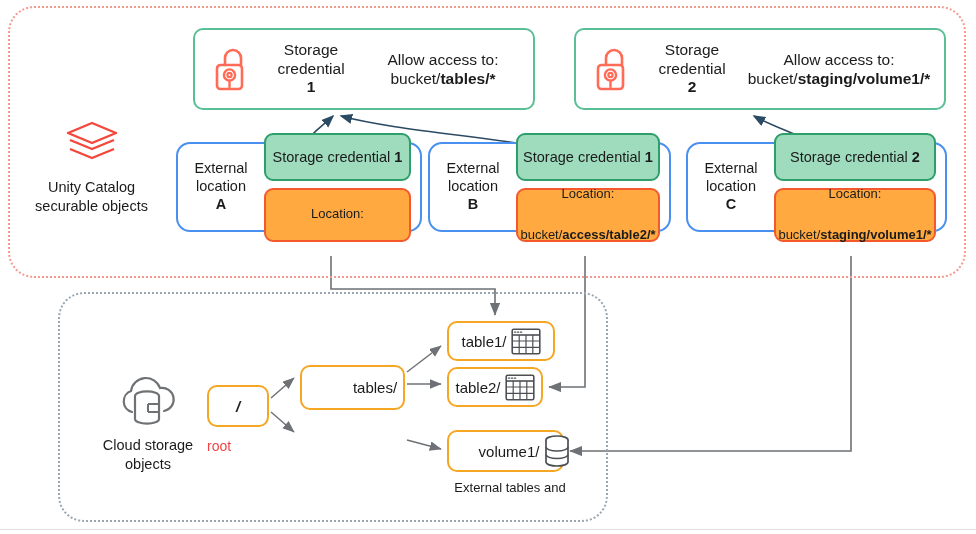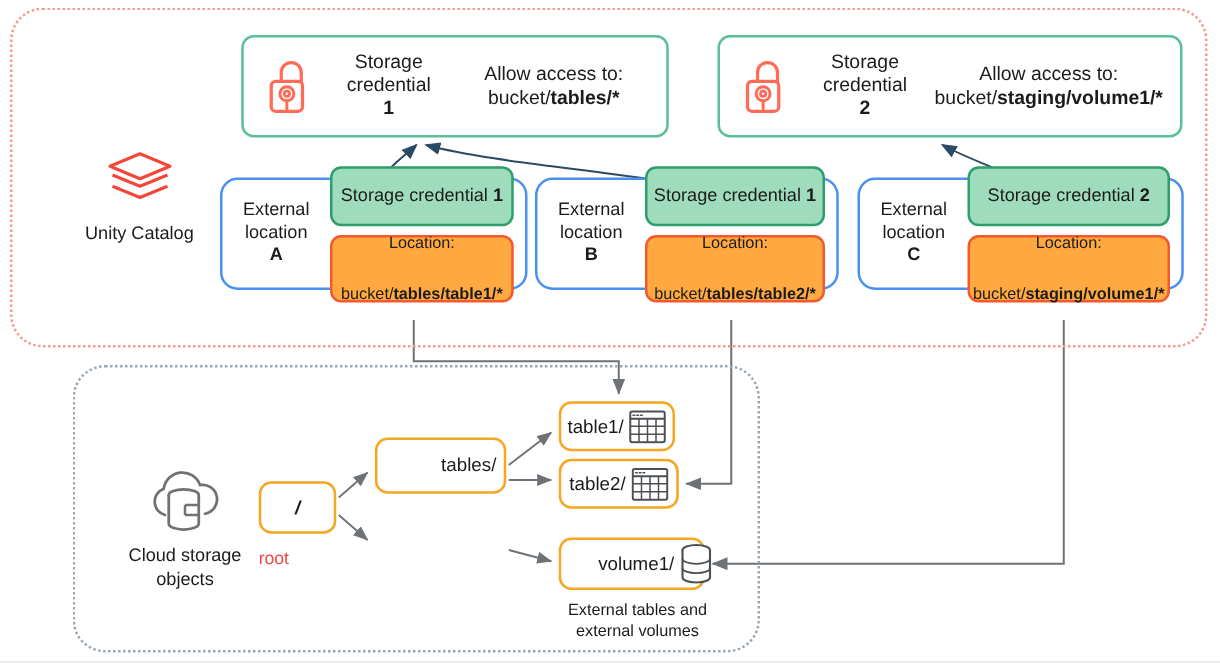--- a/index.html
+++ b/index.html
@@ -74,21 +74,21 @@
   .cred-allow b { font-weight: bold; }
 
   
   .rail-label {
     text-align: center;
     font-size: 14.5px;
     line-height: 1.3;
     color: #1b1b1b;
   }
   .rail-label .ln { display: block; }
-  .uc-rail { left: 34px; top: 120px; width: 155px; }
+  .uc-rail { left: 14px; top: 120px; width: 155px; }
   .cloud-rail { left: 68px; top: 372px; width: 160px; }
   .rail-icon { display: flex; justify-content: center; margin-bottom: 8px; }
 
   
   .extloc {
     top: 142px; height: 90px;
     border: 2px solid #4a90f0;
     border-radius: 14px;
     background: #ffffff;
     display: flex;
@@ -151,23 +151,23 @@
     border: 2px solid #f5a623;
     border-radius: 10px;
     background: #ffffff;
     display: flex;
     align-items: center;
     justify-content: center;
     font-size: 15px;
     color: #1b1b1b;
   }
   .node-root   { left: 207px; top: 385px; width: 62px; height: 42px; font-style: italic; font-weight: bold; }
-  .node-tables { left: 300px; top: 350px; width: 105px; height: 45px; padding-left: 45px; }
+  .node-tables { left: 300px; top: 365px; width: 105px; height: 45px; padding-left: 45px; }
   .node-staging{ left: 300px; top: 414px; width: 105px; height: 45px; }
-  .node-table1 { left: 447px; top: 321px; width: 93px; height: 40px; }
+  .node-table1 { left: 447px; top: 321px; width: 108px; height: 40px; }
   .node-table2 { left: 447px; top: 367px; width: 96px; height: 40px; }
   .node-volume1{ left: 447px; top: 430px; width: 117px; height: 42px; padding-left: 39px; }
   .node .lbl { margin-right: 4px; }
   .node .glyph { display: inline-flex; align-items: center; }
 
   .root-caption {
     left: 207px; top: 438px; width: 62px;
     text-align: left;
     font-size: 14px;
     color: #ef4444;
@@ -271,52 +271,52 @@
 
   <div class="abs uc-rail rail-label">
     <span class="rail-icon">
       <svg width="56" height="50" viewBox="0 0 56 50">
         <path d="M28,3 L52,13 L28,23 L4,13 Z" fill="none" stroke="#f4463a" stroke-width="2.4" stroke-linejoin="round"></path>
         <path d="M6,20 L28,29 L50,20" fill="none" stroke="#f4463a" stroke-width="2.4" stroke-linejoin="round"></path>
         <path d="M6,29 L28,38 L50,29" fill="none" stroke="#f4463a" stroke-width="2.4" stroke-linejoin="round"></path>
       </svg>
     </span>
     <span class="ln">Unity Catalog</span>
+    <span class="ln">securable objects</span>
   </div>
 
   <div class="abs extloc a">
     <span class="extloc-name">
       <span class="ln">External</span>
       <span class="ln">location</span>
       <b>A</b>
     </span>
     <span class="extloc-stack">
       <span class="chip-green">
         <span>Storage credential</span>&nbsp;<b>1</b>
       </span>
       <span class="chip-orange">
         <span class="ln">Location:</span>
-        <span class="ln"><span>bucket/</span><b>tables/table1/*</b></span>
       </span>
     </span>
   </div>
 
   <div class="abs extloc b">
     <span class="extloc-name">
       <span class="ln">External</span>
       <span class="ln">location</span>
       <b>B</b>
     </span>
     <span class="extloc-stack">
       <span class="chip-green">
         <span>Storage credential</span>&nbsp;<b>1</b>
       </span>
       <span class="chip-orange">
         <span class="ln">Location:</span>
-        <span class="ln"><span>bucket/</span><b>tables/table2/*</b></span>
+        <span class="ln"><span>bucket/</span><b>access/table2/*</b></span>
       </span>
     </span>
   </div>
 
   <div class="abs extloc c">
     <span class="extloc-name">
       <span class="ln">External</span>
       <span class="ln">location</span>
       <b>C</b>
     </span>
@@ -387,17 +387,16 @@
         <ellipse cx="14" cy="5" rx="11" ry="4" fill="#ffffff" stroke="#4c5055" stroke-width="1.7"></ellipse>
         <path d="M3,5 V27 a11,4 0 0 0 22,0 V5" fill="#ffffff" stroke="#4c5055" stroke-width="1.7"></path>
         <path d="M3,12 a11,4 0 0 0 22,0" fill="none" stroke="#4c5055" stroke-width="1.4"></path>
         <path d="M3,19.5 a11,4 0 0 0 22,0" fill="none" stroke="#4c5055" stroke-width="1.4"></path>
       </svg>
     </span>
   </div>
 
   <div class="abs leaf-caption">
     <span class="ln">External tables and</span>
-    <span class="ln">external volumes</span>
   </div>
 
   <div class="abs bottom-rule"></div>
 </div>
 
 </body></html>

